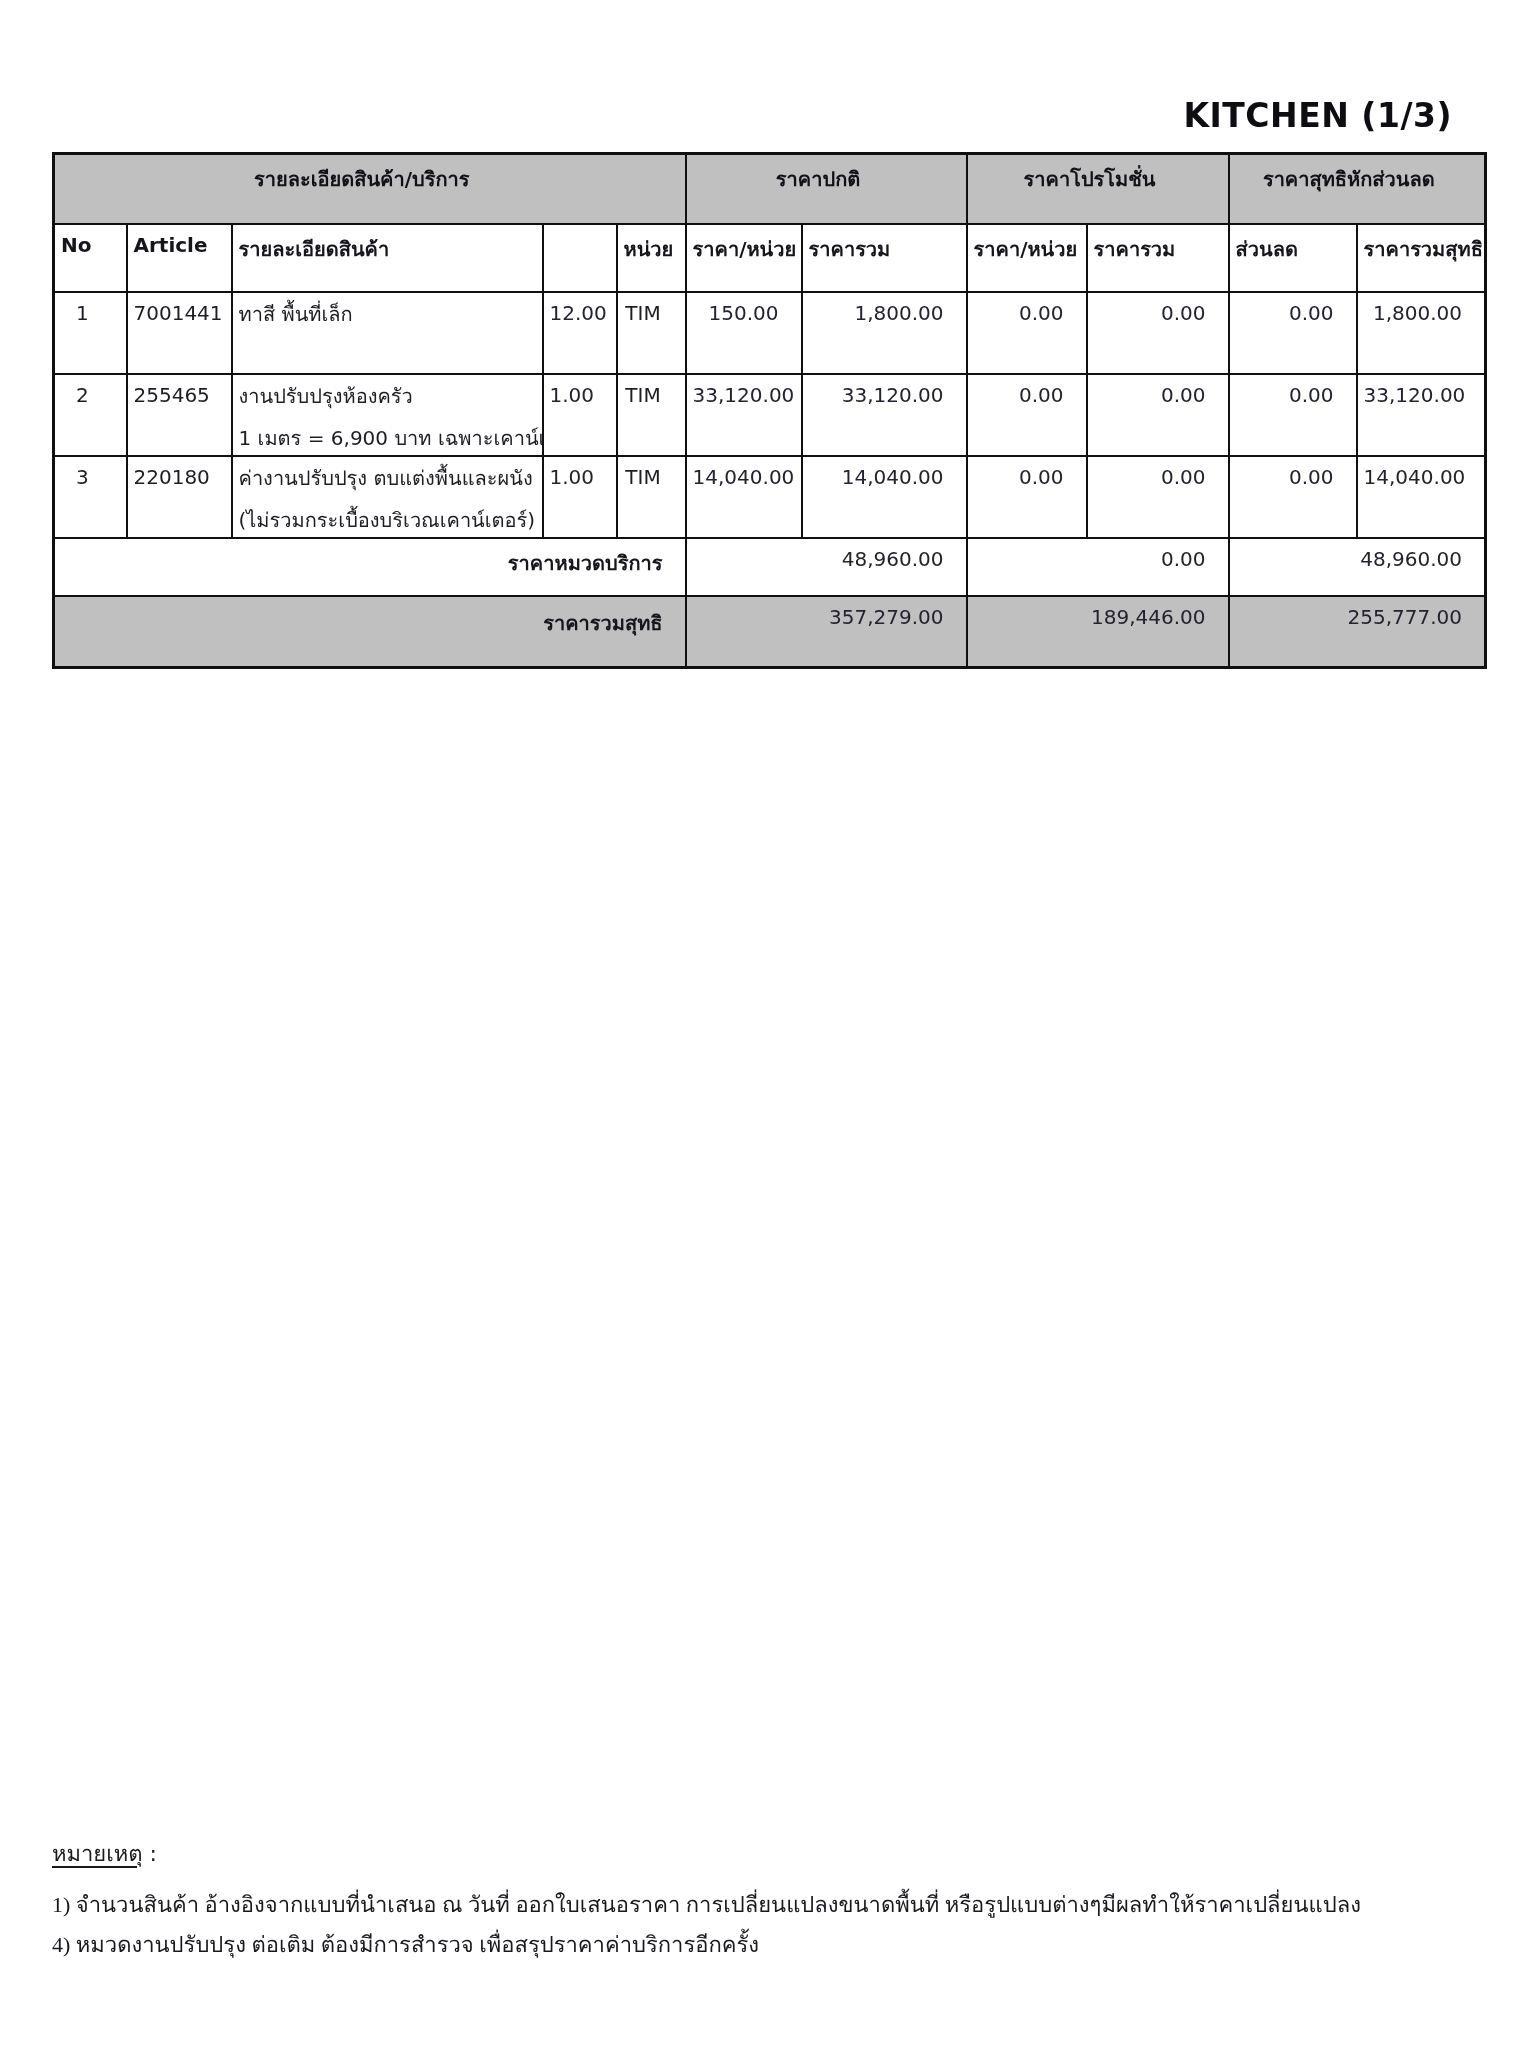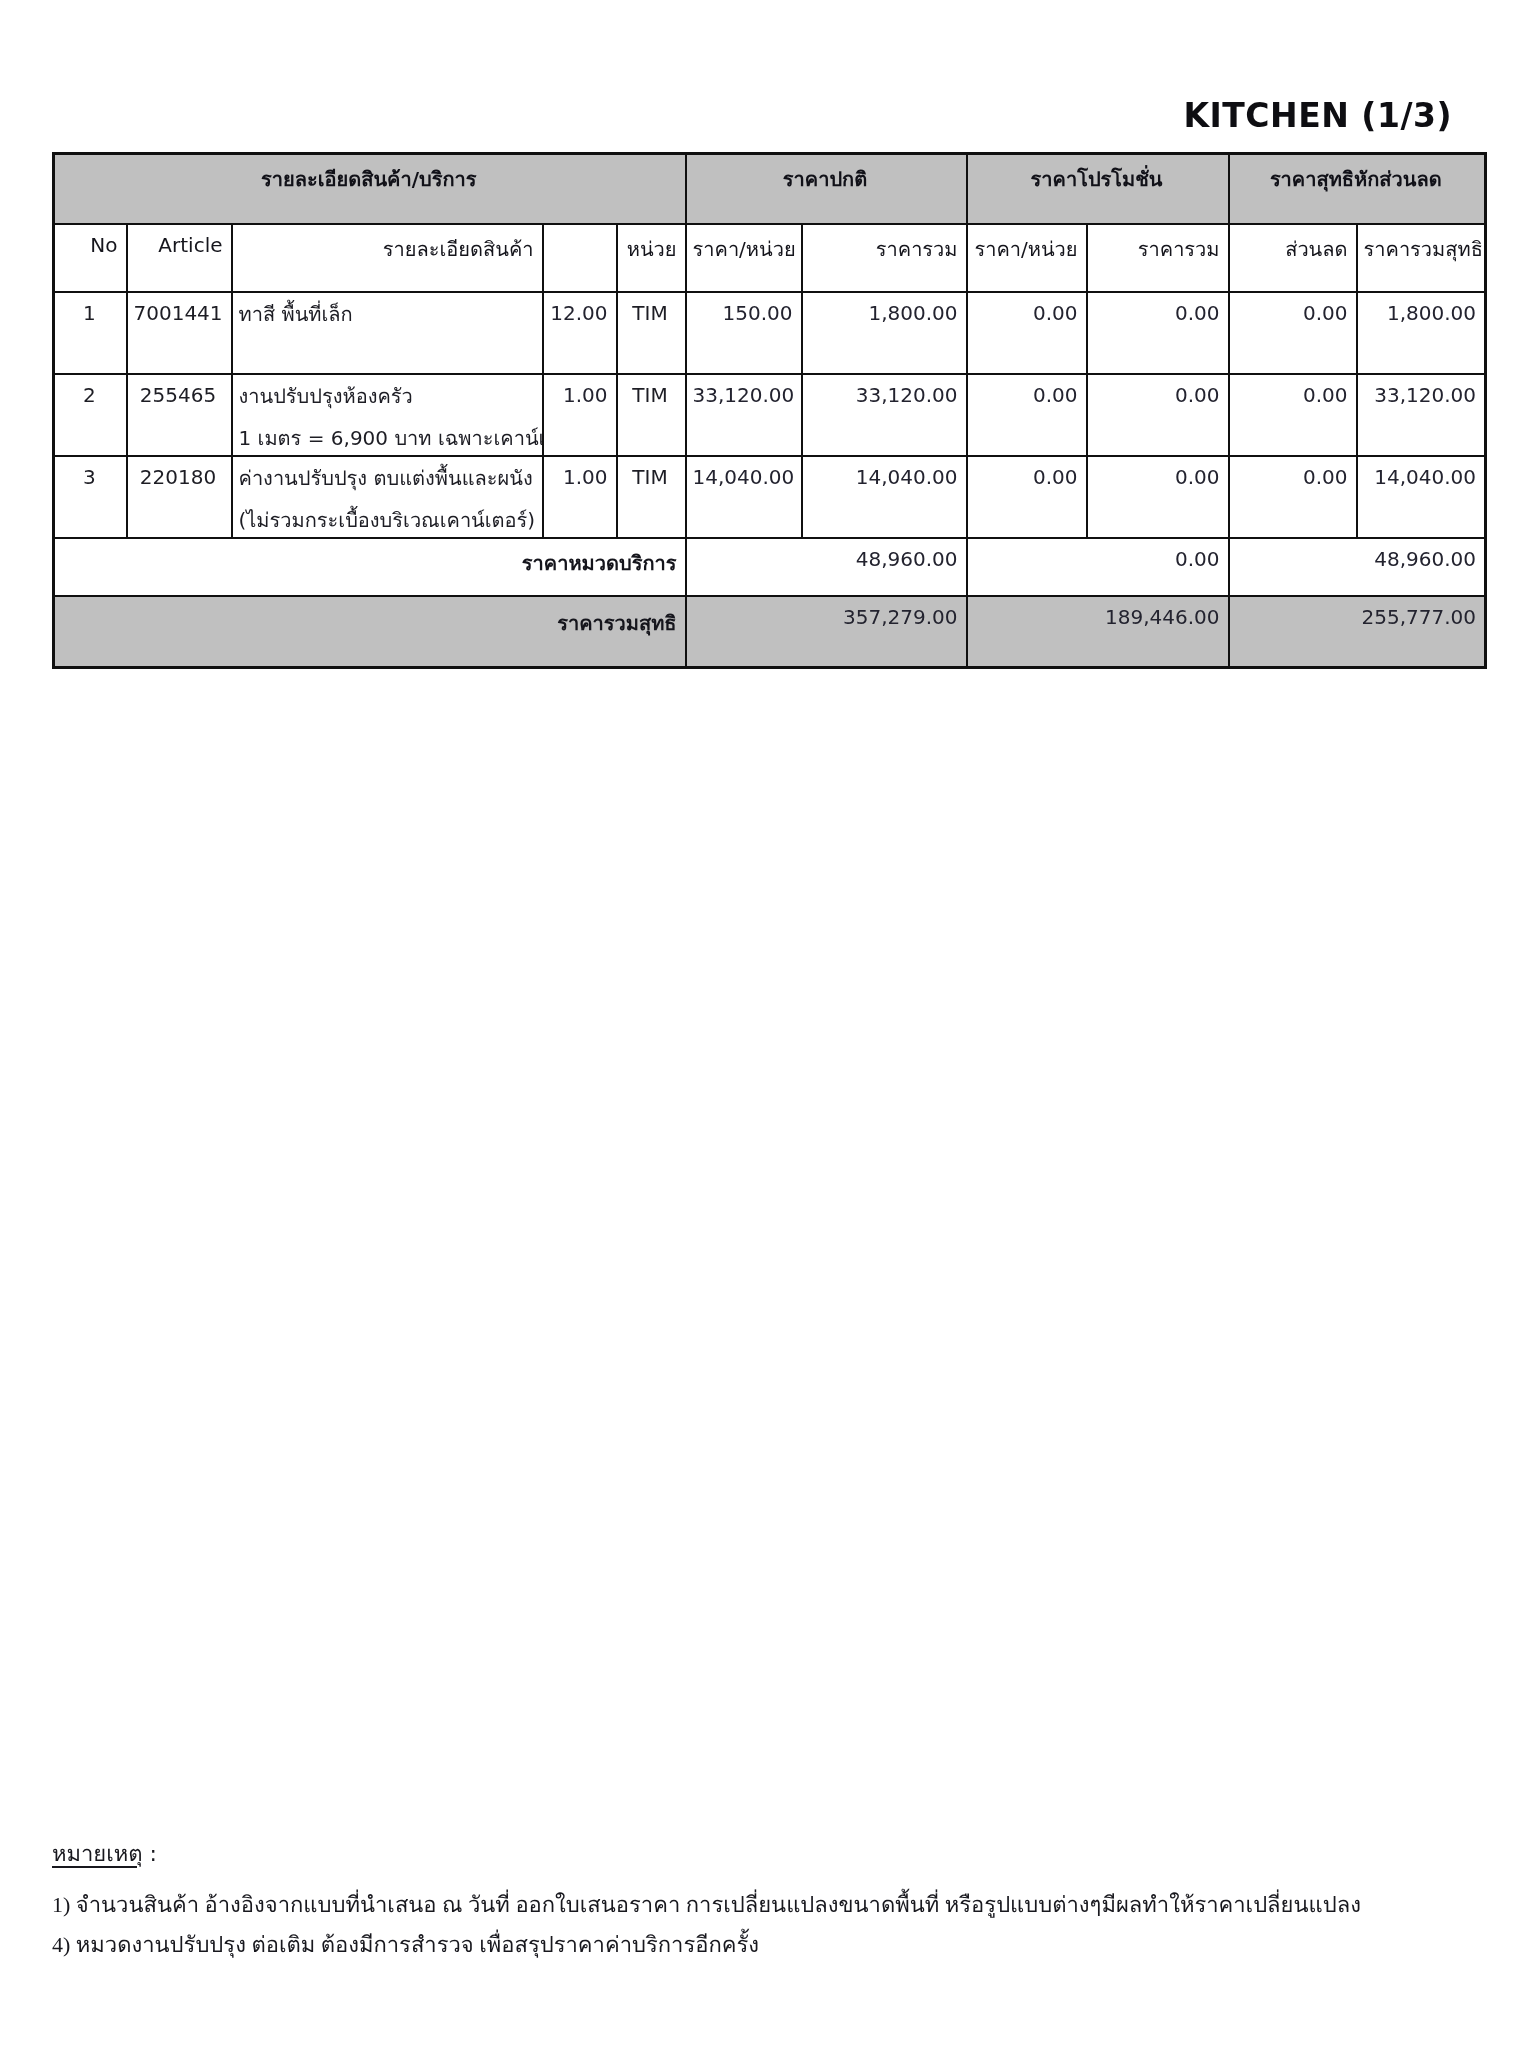--- a/index.html
+++ b/index.html
@@ -36,43 +36,43 @@
   table.quote {
     width: 100%;
     table-layout: fixed;
     border-collapse: collapse;
     border: 3px solid #101010;
   }
   table.quote td {
     border: 2px solid #101010;
     vertical-align: top;
     font-size: 20px;
-    padding: 8px 8px 4px 6px;
+    padding: 8px 22px 4px 6px;
     overflow: hidden;
     white-space: nowrap;
   }
   tr.group-row { height: 70px; }
   tr.colhead-row { height: 68px; }
   tr.item-row-1 { height: 82px; }
   tr.item-row-2 { height: 81px; }
   tr.item-row-3 { height: 76px; }
   tr.subtotal-row { height: 58px; }
   tr.total-row { height: 72px; }
 
   td.group-hd {
     background: #c0c0c0;
     text-align: center;
     vertical-align: middle;
     font-size: 23px;
     font-weight: 600;
     color: #111118;
   }
   td.col-hd {
-    text-align: right;
-    font-weight: 400;
+    text-align: left;
+    font-weight: 700;
     font-size: 20px;
     padding-top: 14px;
     color: #15151c;
   }
   td.cell-c { text-align: center; }
   td.cell-r { text-align: right; padding-right: 9px; color: #23232f; }
   td.cell-qty { text-align: right; padding-right: 4px; color: #23232f; }
   td.cell-desc { text-align: left; padding-left: 8px; font-size: 19px; }
   .desc-line1 { line-height: 26px; }
   .desc-line2 { line-height: 26px; margin-top: 16px; }

